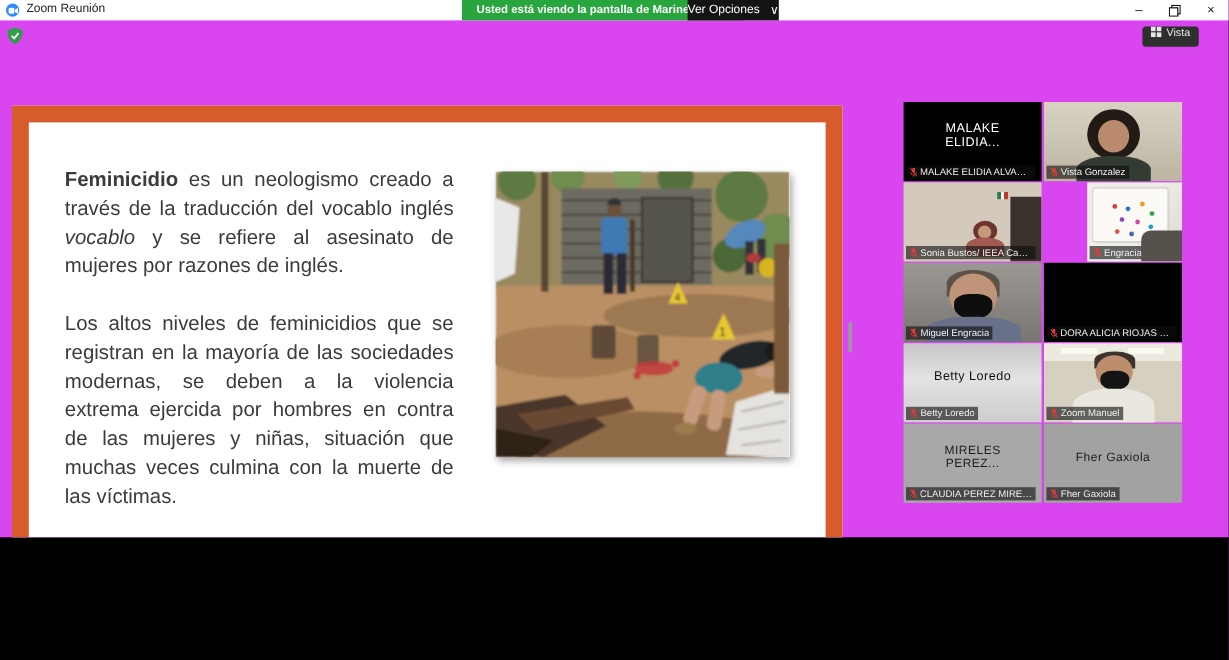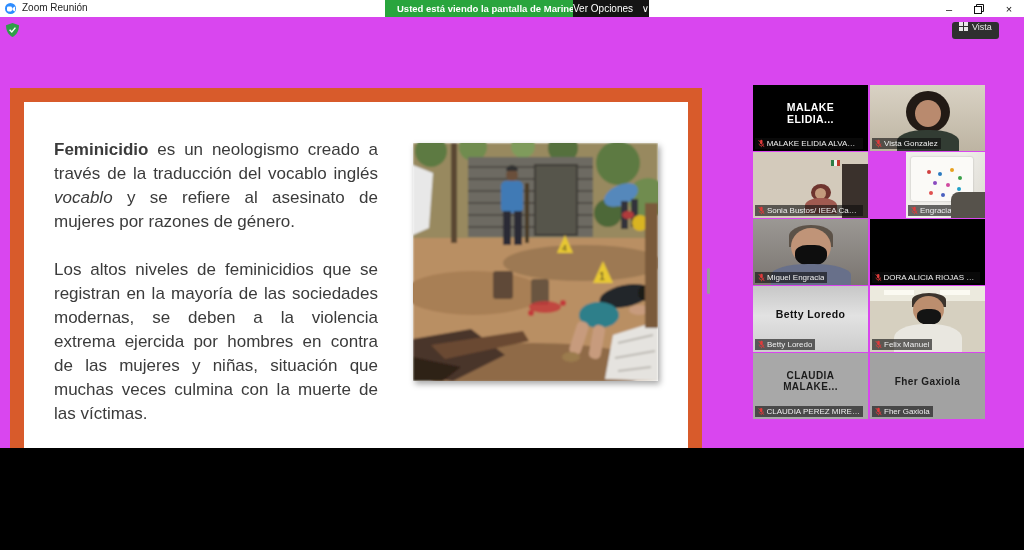--- a/index.html
+++ b/index.html
@@ -33,21 +33,21 @@
 
   
   .resize-handle{position:absolute;left:707px;top:268px;width:3px;height:26px;background:#9a9a9a;border-radius:2px;cursor:col-resize;}
 
   
   .pgrid{position:absolute;left:753px;top:85px;width:232px;display:grid;grid-template-columns:115px 115px;
     grid-auto-rows:66px;column-gap:2px;row-gap:1px;}
   .tile{position:relative;background:#000;overflow:hidden;cursor:pointer;}
   .tile.active{box-shadow:inset 0 0 0 2px #cdd94e;}
   .center-name{position:absolute;left:0;right:0;top:0;bottom:10px;display:flex;align-items:center;justify-content:center;
-    font-weight:bold;font-size:10px;letter-spacing:.4px;color:#111;text-align:center;padding:0 12px;}
+    font-weight:normal;font-size:10px;letter-spacing:.4px;color:#111;text-align:center;padding:0 12px;}
   .tile.dark .center-name{color:#fff;font-size:10.5px;}
   .plabel{position:absolute;left:2px;bottom:2px;max-width:108px;background:rgba(15,15,15,.62);color:#efefef;
     font-size:8px;padding:1px 3px;display:flex;align-items:center;gap:2px;white-space:nowrap;overflow:hidden;}
   .plabel span{overflow:hidden;text-overflow:ellipsis;}
   .sil{position:absolute;border-radius:50%;}
   .s-torso{border-radius:46% 46% 0 0 !important;}
 
   
   .t-gaby{background:linear-gradient(180deg,#d9d2c4,#bdb4a2);}
   .t-gaby .s-hair{left:36px;top:6px;width:44px;height:42px;background:#221a15;}
@@ -146,21 +146,21 @@
         <rect x="0" y="0" width="4" height="4" fill="#e8e8e8"></rect>
         <rect x="5" y="0" width="4" height="4" fill="#e8e8e8"></rect>
         <rect x="0" y="5" width="4" height="4" fill="#e8e8e8"></rect>
         <rect x="5" y="5" width="4" height="4" fill="#e8e8e8"></rect>
       </svg>
     <span>Vista</span>
   </div>
 
   <div class="slide">
     <div class="slide-text">
-      <p><span class="b">Feminicidio</span><span> es un neologismo creado a través de la traducción del vocablo inglés </span><span class="i">vocablo</span><span> y se refiere al asesinato de mujeres por razones de género.</span></p>
+      <p><span class="b">Feminicidio</span><span> es un neologismo creado a través de la traducción del vocablo inglés </span><span class="i">vocablo</span><span> y se refiere al asesinato de mujeres por razones de inglés.</span></p>
       <p>Los altos niveles de feminicidios que se registran en la mayoría de las sociedades modernas, se deben a la violencia extrema ejercida por hombres en contra de las mujeres y niñas, situación que muchas veces culmina con la muerte de las víctimas.</p>
     </div>
     <div class="slide-photo">
       <svg width="245" height="238" viewBox="0 0 245 238">
         <defs>
             <filter id="soft">
               <feGaussianBlur stdDeviation="0.9"></feGaussianBlur>
             </filter>
           </defs>
         <g filter="url(#soft)">
@@ -351,26 +351,26 @@
         <div class="sil s-face"></div>
         <div class="mask"></div>
         <div class="sil s-torso"></div>
       <div class="plabel">
         <svg width="7" height="9" viewBox="0 0 10 13">
             <rect x="3.2" y="1" width="3.6" height="6.5" rx="1.8" fill="#e23b3b"></rect>
             <path d="M1.5 6.5a3.5 3.5 0 0 0 7 0" stroke="#e23b3b" fill="none"></path>
             <line x1="5" y1="10" x2="5" y2="12" stroke="#e23b3b"></line>
             <line x1="1" y1="1.5" x2="9" y2="11.5" stroke="#e23b3b" stroke-width="1.3"></line>
           </svg>
-        <span>Felix Manuel</span>
+        <span>Zoom Manuel</span>
       </div>
     </div>
 
     <div class="tile t-claudia">
-      <div class="center-name">CLAUDIA MALAKE...</div>
+      <div class="center-name">MIRELES PEREZ...</div>
       <div class="plabel">
         <svg width="7" height="9" viewBox="0 0 10 13">
             <rect x="3.2" y="1" width="3.6" height="6.5" rx="1.8" fill="#e23b3b"></rect>
             <path d="M1.5 6.5a3.5 3.5 0 0 0 7 0" stroke="#e23b3b" fill="none"></path>
             <line x1="5" y1="10" x2="5" y2="12" stroke="#e23b3b"></line>
             <line x1="1" y1="1.5" x2="9" y2="11.5" stroke="#e23b3b" stroke-width="1.3"></line>
           </svg>
         <span>CLAUDIA PEREZ MIRELES</span>
       </div>
     </div>

